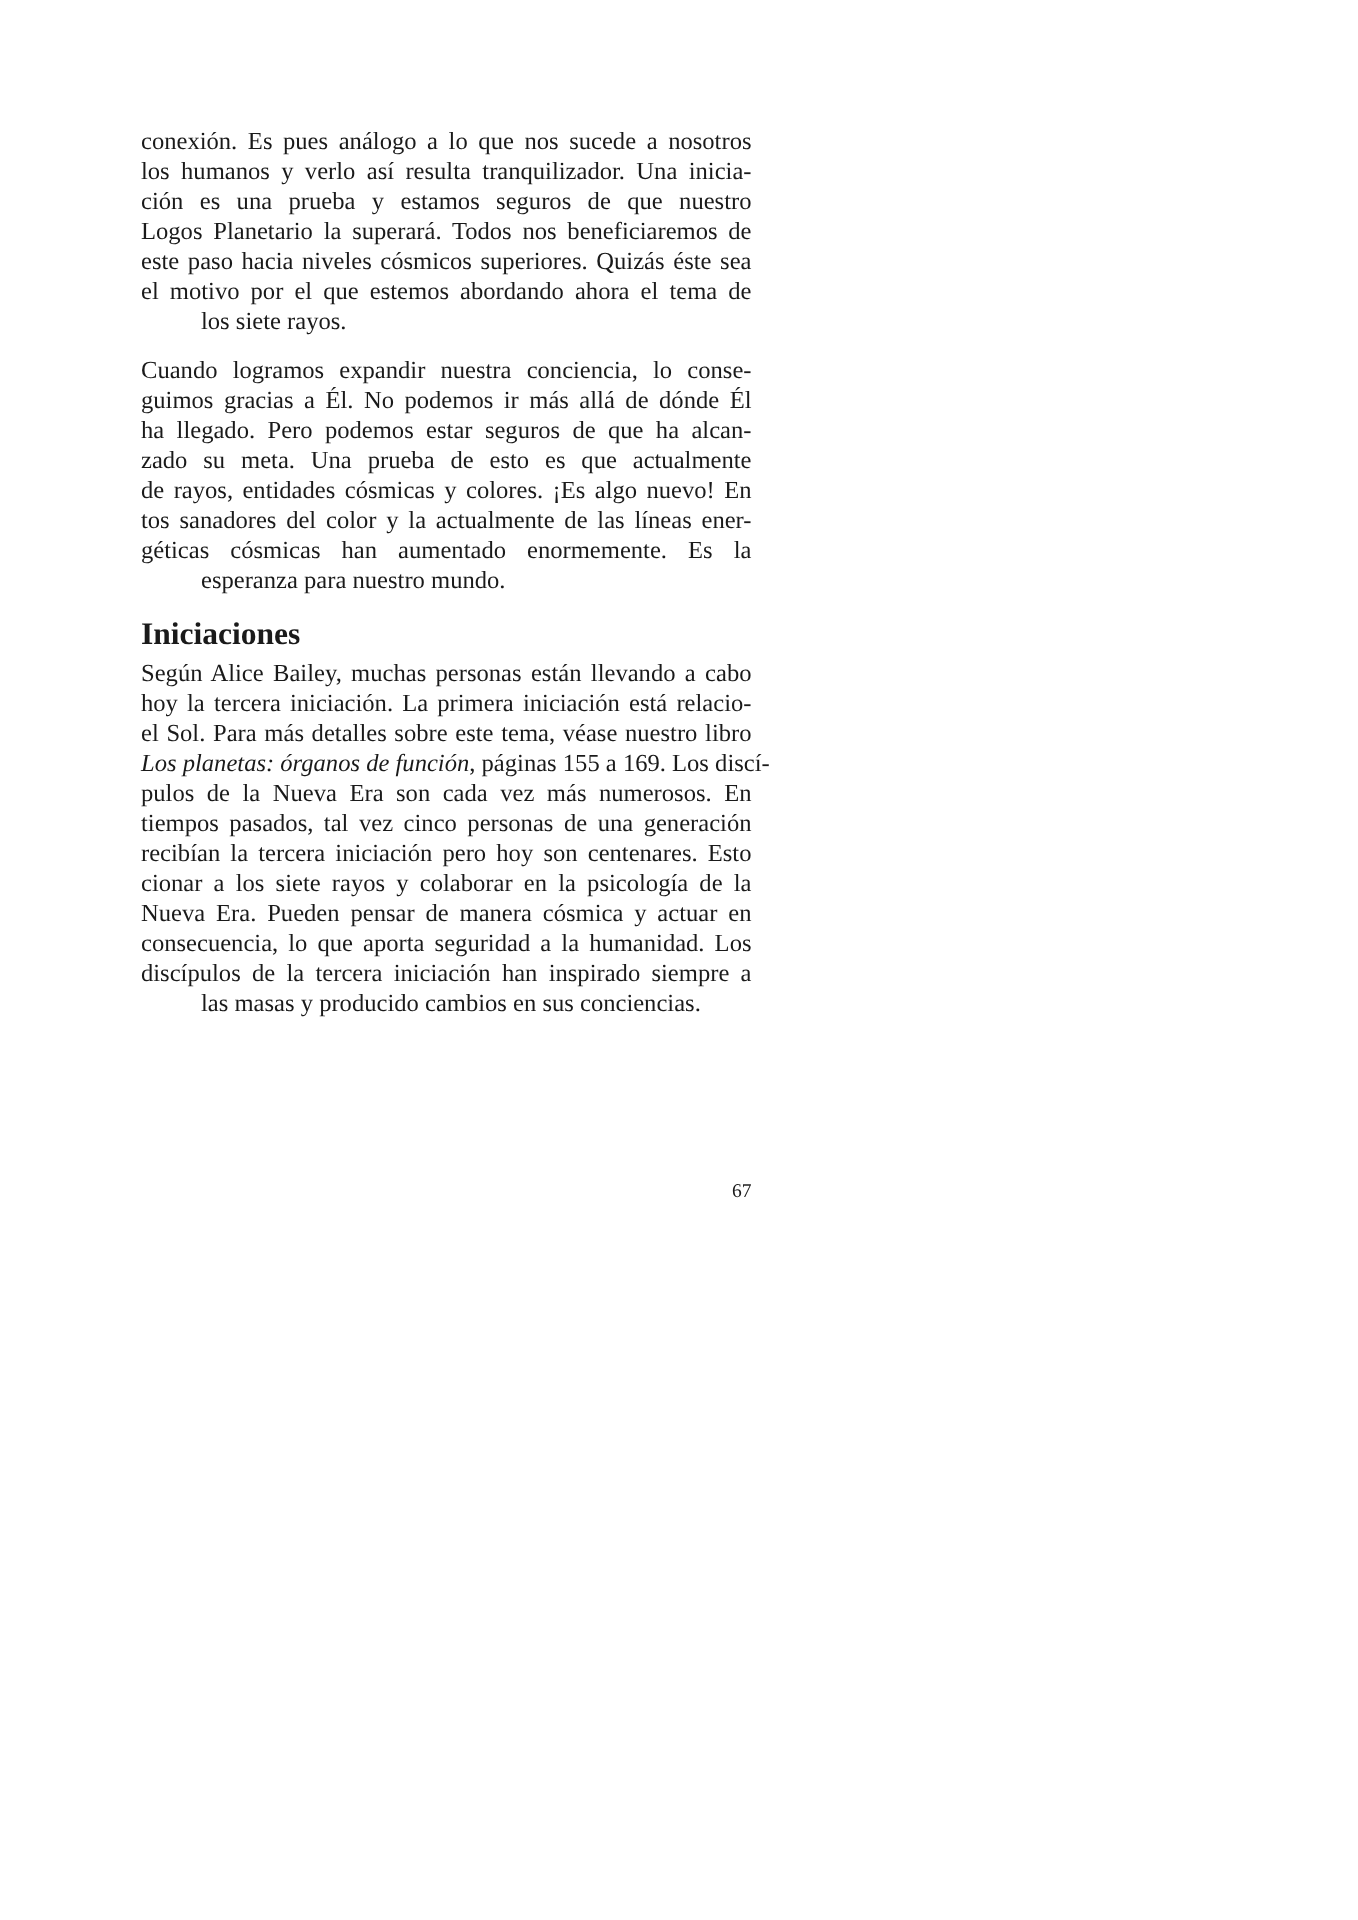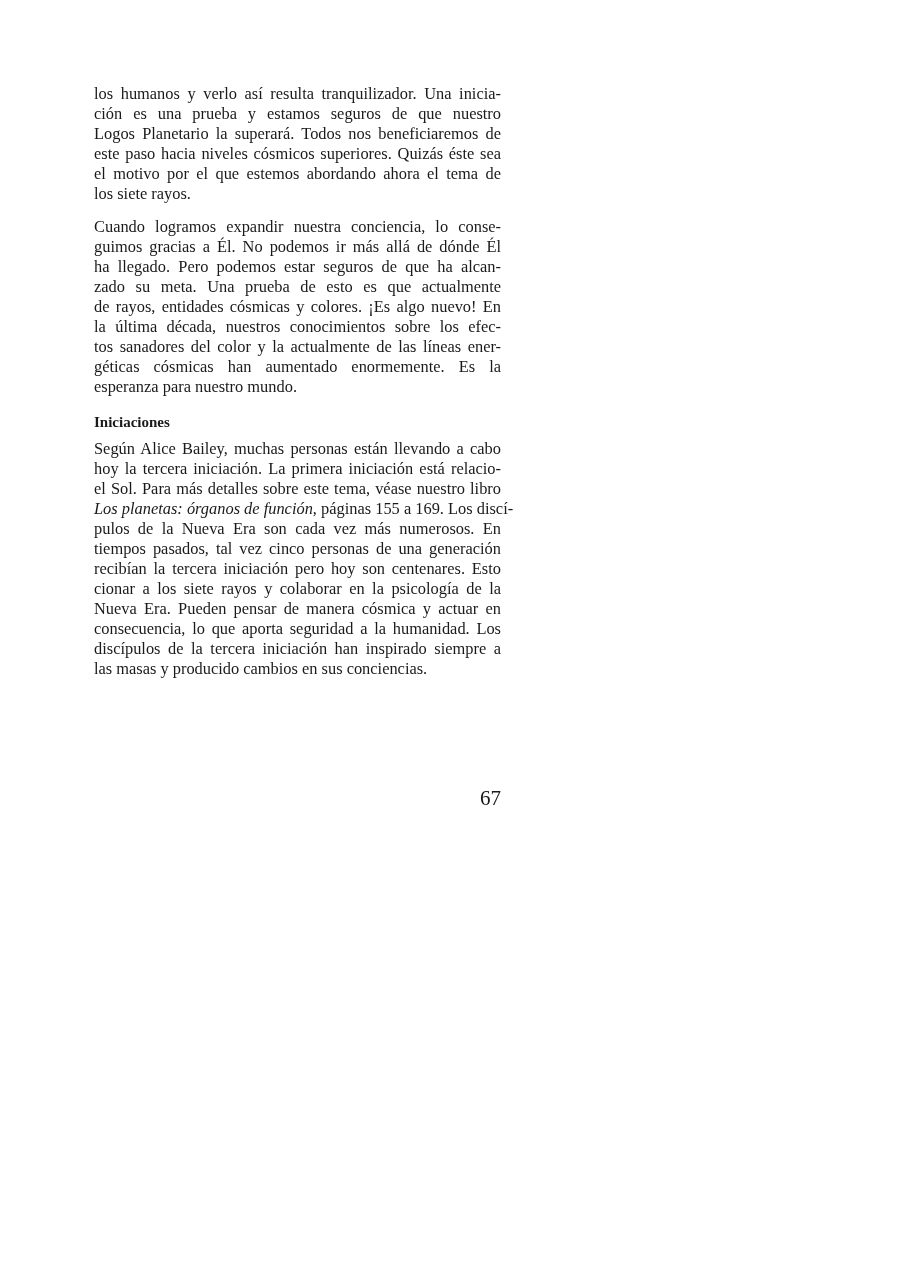--- a/index.html
+++ b/index.html
@@ -1,47 +1,47 @@
 <!DOCTYPE html>
 <html><head>
 <meta charset="utf-8">
 <style>
   html, body { margin:0; padding:0; background:#ffffff; }
   body { width:905px; height:1280px; position:relative; overflow:hidden; }
   .page { position:absolute; left:0; top:0; width:905px; height:1280px; background:#fff; }
   .col { position:absolute; left:94px; width:407px; top:84px;
          font-family:"Liberation Serif","DejaVu Serif",serif; font-size:16.4px; color:#1a1a1a; }
   .line { height:20px; line-height:20px; white-space:nowrap; text-align:justify; text-align-last:justify; overflow:visible; }
-  .line.last { text-align-last:left; }
+  .line.last { text-align-last:left;margin-left:40px; }
   .para { margin-bottom:13px; }
-  .heading { font-weight:bold; font-size:15px; height:22px; line-height:22px; margin-top:14px; margin-bottom:6px; }
+  .heading { font-weight:bold; font-size:21px; height:22px; line-height:22px; margin-top:14px; margin-bottom:6px; }
   .pagenum { position:absolute; left:94px; width:407px; top:786px; text-align:right;
-             font-family:"Liberation Serif","DejaVu Serif",serif; font-size:21px; color:#1a1a1a; }
+             font-family:"Liberation Serif","DejaVu Serif",serif; font-size:13px; color:#1a1a1a; }
   em { font-style:italic; }
 </style>
 </head>
 <body>
 
 <div class="page">
   <div class="col">
     <div class="para">
+      <div class="line">conexión. Es pues análogo a lo que nos sucede a nosotros</div>
       <div class="line">los humanos y verlo así resulta tranquilizador. Una inicia-</div>
       <div class="line">ción es una prueba y estamos seguros de que nuestro</div>
       <div class="line">Logos Planetario la superará. Todos nos beneficiaremos de</div>
       <div class="line">este paso hacia niveles cósmicos superiores. Quizás éste sea</div>
       <div class="line">el motivo por el que estemos abordando ahora el tema de</div>
       <div class="line last">los siete rayos.</div>
     </div>
     <div class="para">
       <div class="line">Cuando logramos expandir nuestra conciencia, lo conse-</div>
       <div class="line">guimos gracias a Él. No podemos ir más allá de dónde Él</div>
       <div class="line">ha llegado. Pero podemos estar seguros de que ha alcan-</div>
       <div class="line">zado su meta. Una prueba de esto es que actualmente</div>
       <div class="line">de rayos, entidades cósmicas y colores. ¡Es algo nuevo! En</div>
-      <div class="line">la última década, nuestros conocimientos sobre los efec-</div>
       <div class="line">tos sanadores del color y la actualmente de las líneas ener-</div>
       <div class="line">géticas cósmicas han aumentado enormemente. Es la</div>
       <div class="line last">esperanza para nuestro mundo.</div>
     </div>
     <div class="heading">Iniciaciones</div>
     <div class="para">
       <div class="line">Según Alice Bailey, muchas personas están llevando a cabo</div>
       <div class="line">hoy la tercera iniciación. La primera iniciación está relacio-</div>
       <div class="line">el Sol. Para más detalles sobre este tema, véase nuestro libro</div>
       <div class="line"><span><em>Los planetas: órganos de función</em><span>, páginas 155 a 169. Los discí-</span></span></div>

